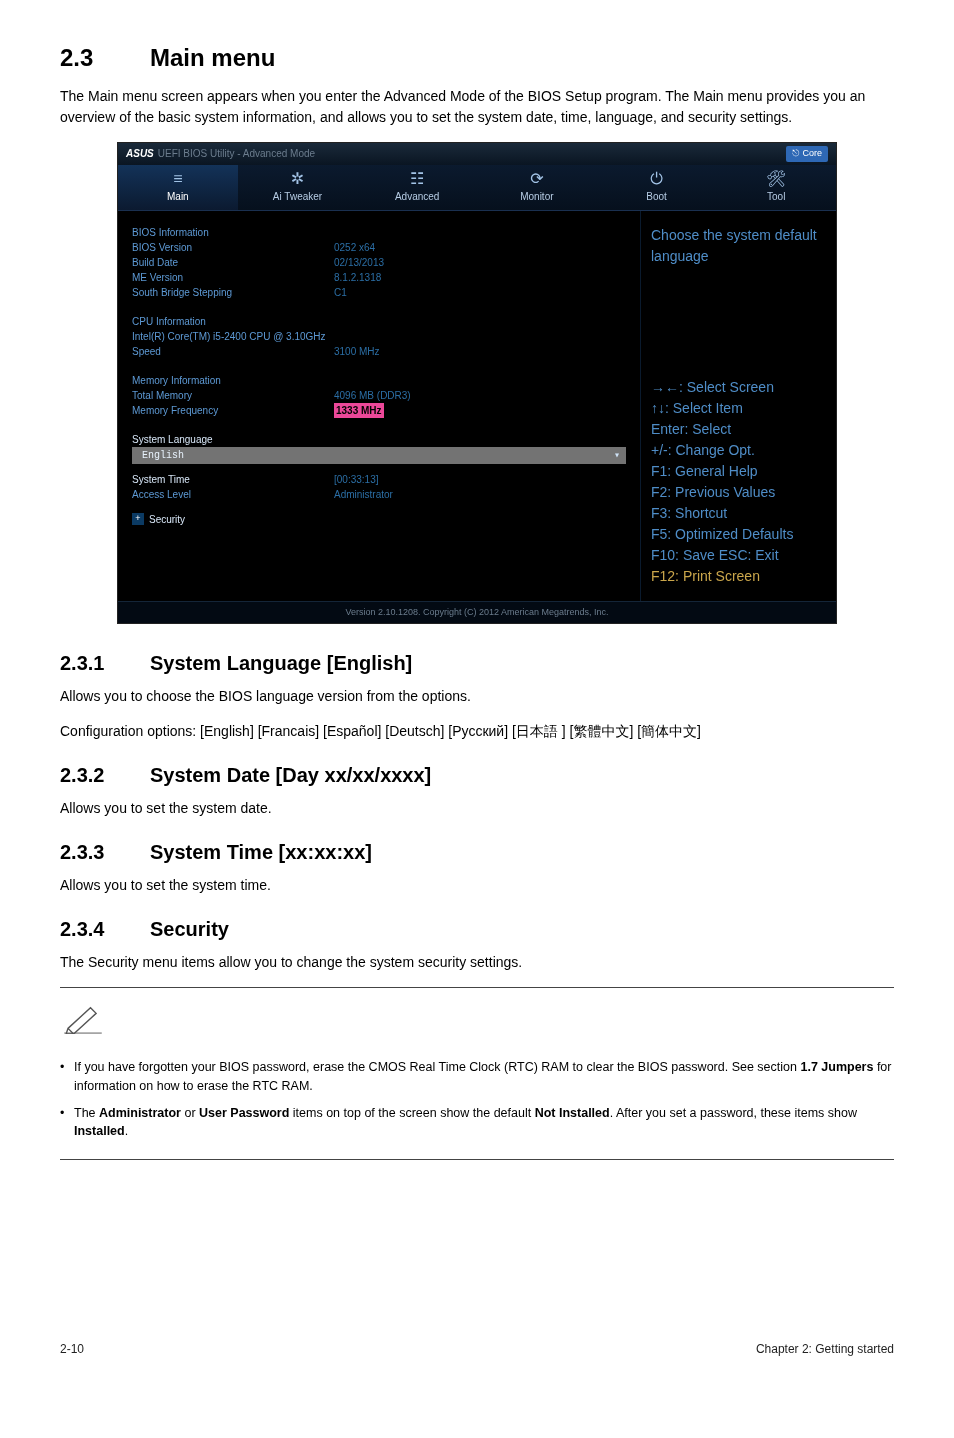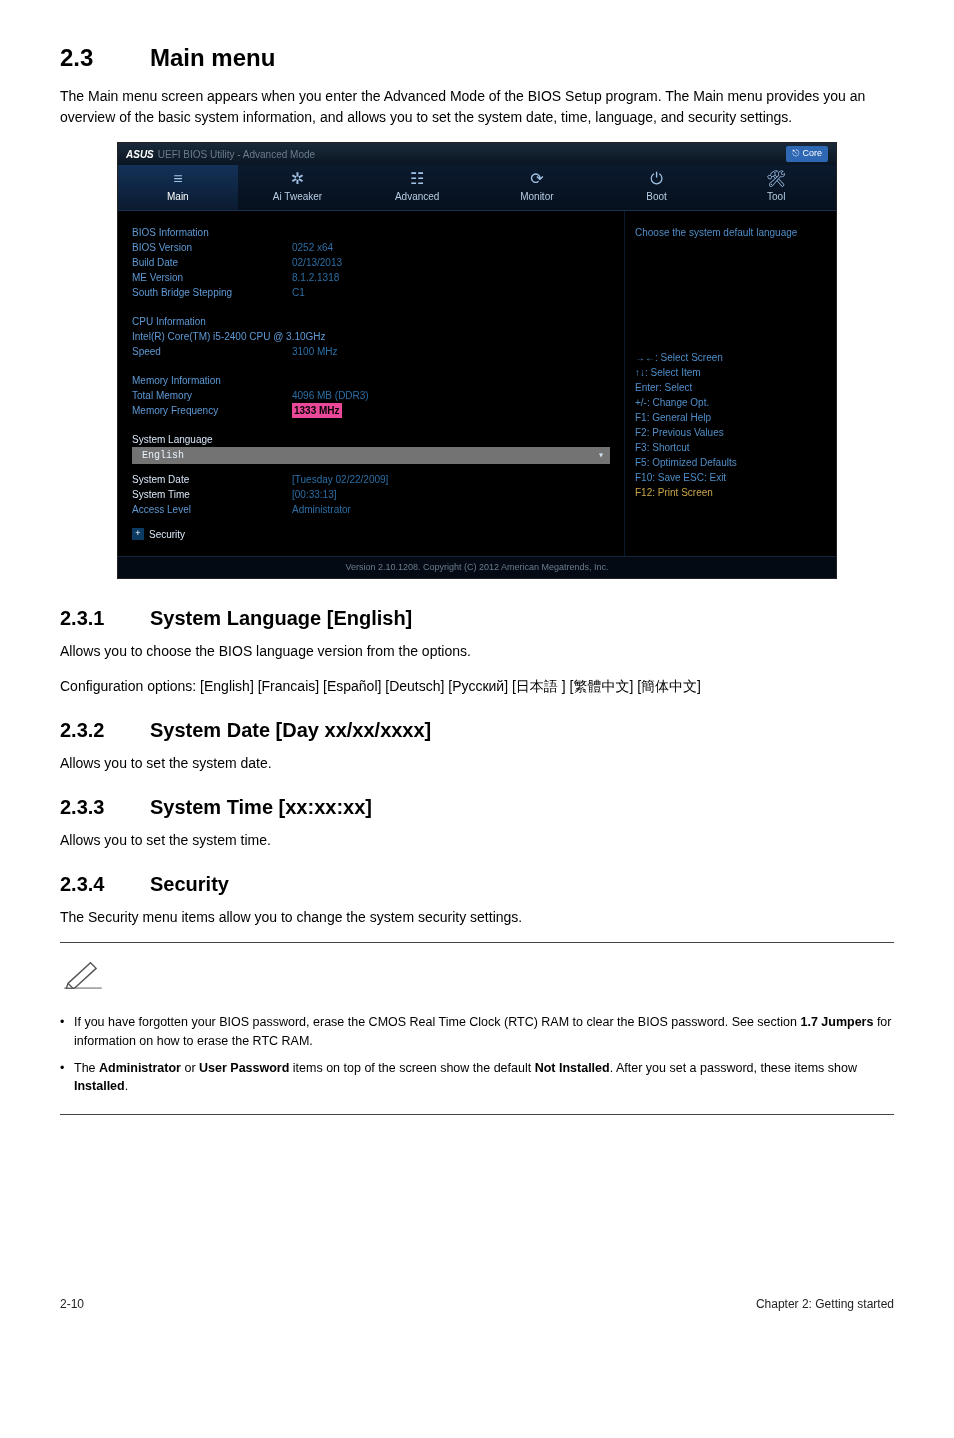--- a/index.html
+++ b/index.html
@@ -23,21 +23,21 @@
       width: 720px;
       margin: 8px auto 24px auto;
       background: #000;
       border: 1px solid #222;
       font-family: Verdana, sans-serif;
       color: #aaa;
       font-size: 10px;
     }
     .bios-titlebar {
       display: flex;
-      align-items: flex-end;
+      align-items: flex-start;
       background: linear-gradient(#1a2a3a,#0a1522);
       padding: 3px 8px;
       font-size: 10px;
       color: #6b7c8d;
     }
     .bios-titlebar .asus { color:#fff; font-weight:bold; margin-right:4px; font-style:italic;}
     .bios-titlebar .spacer { flex:1; }
     .bios-titlebar .exitbtn {
       background:#2e68b5; color:#fff; padding:1px 6px; border-radius:2px; font-size:9px;
       display:flex; align-items:center; gap:3px;
@@ -51,26 +51,26 @@
       color:#b6cce4; font-size:10px;
       display:flex; flex-direction:column; align-items:center; gap:2px;
     }
     .bios-tab .icon { font-size:16px; line-height:1; color:#a2c3e6; }
     .bios-tab.active { background:linear-gradient(#133258,#0b1a30); color:#fff; }
     .bios-body { display:flex; min-height:310px; }
     .bios-left {
       flex:1; padding:14px 14px; color:#5d99d4; font-size:10px;
     }
     .bios-right {
-      width:212px; padding:14px 10px; color:#5d99d4; font-size:10px;
+      width:196px; padding:14px 10px; color:#5d99d4; font-size:14px;
       border-left:1px solid #0a1a2d;
     }
     .info-block { margin-bottom:14px; }
     .info-row { display:flex; }
-    .info-label { width:160px; color:#5d99d4; }
+    .info-label { width:202px; color:#5d99d4; }
     .info-val { color:#2b6ea5; }
     .highlighted-row { background:#ec4899; color:#000; display:inline-block; padding:0 2px;font-weight:bold; }
     .dropdown-val {
       display:inline-block; background:#737373; color:#e7f1fb; padding:1px 28px 1px 10px;
       position:relative; min-width:110px;font-family:Liberation Mono, monospace;
     }
     .dropdown-val::after{ content:"▾"; position:absolute; right:6px; color:#cfe3f7;}
     .expander { display:flex; align-items:center; gap:5px; color:#d7e6f7; margin-top:10px;}
     .expander .plus { background:#0b3a63; color:#fff; width:12px; height:12px; display:flex;align-items:center;justify-content:center; font-size:9px;}
     .right-desc { margin-bottom:110px; color:#4f8dc7;}
@@ -181,24 +181,20 @@
             <span class="info-val highlighted-row">1333 MHz</span>
           </div>
       </div>
 
       <div class="info-row" style="margin-bottom:8px;flex-direction:column;">
         <span class="info-label" style="color:#d7e6f7">System Language</span>
         <span class="dropdown-val">English</span>
       </div>
 
       <div class="info-row">
-          <span class="info-label" style="color:#d7e6f7">System Date</span>
-          <span class="info-val">[Tuesday 02/22/2009]</span>
-        </div>
-      <div class="info-row">
           <span class="info-label" style="color:#d7e6f7">System Time</span>
           <span class="info-val">[00:33:13]</span>
         </div>
       <div class="info-row">
           <span class="info-label">Access Level</span>
           <span class="info-val">Administrator</span>
         </div>
 
       <div class="expander">
         <span class="plus">+</span>

